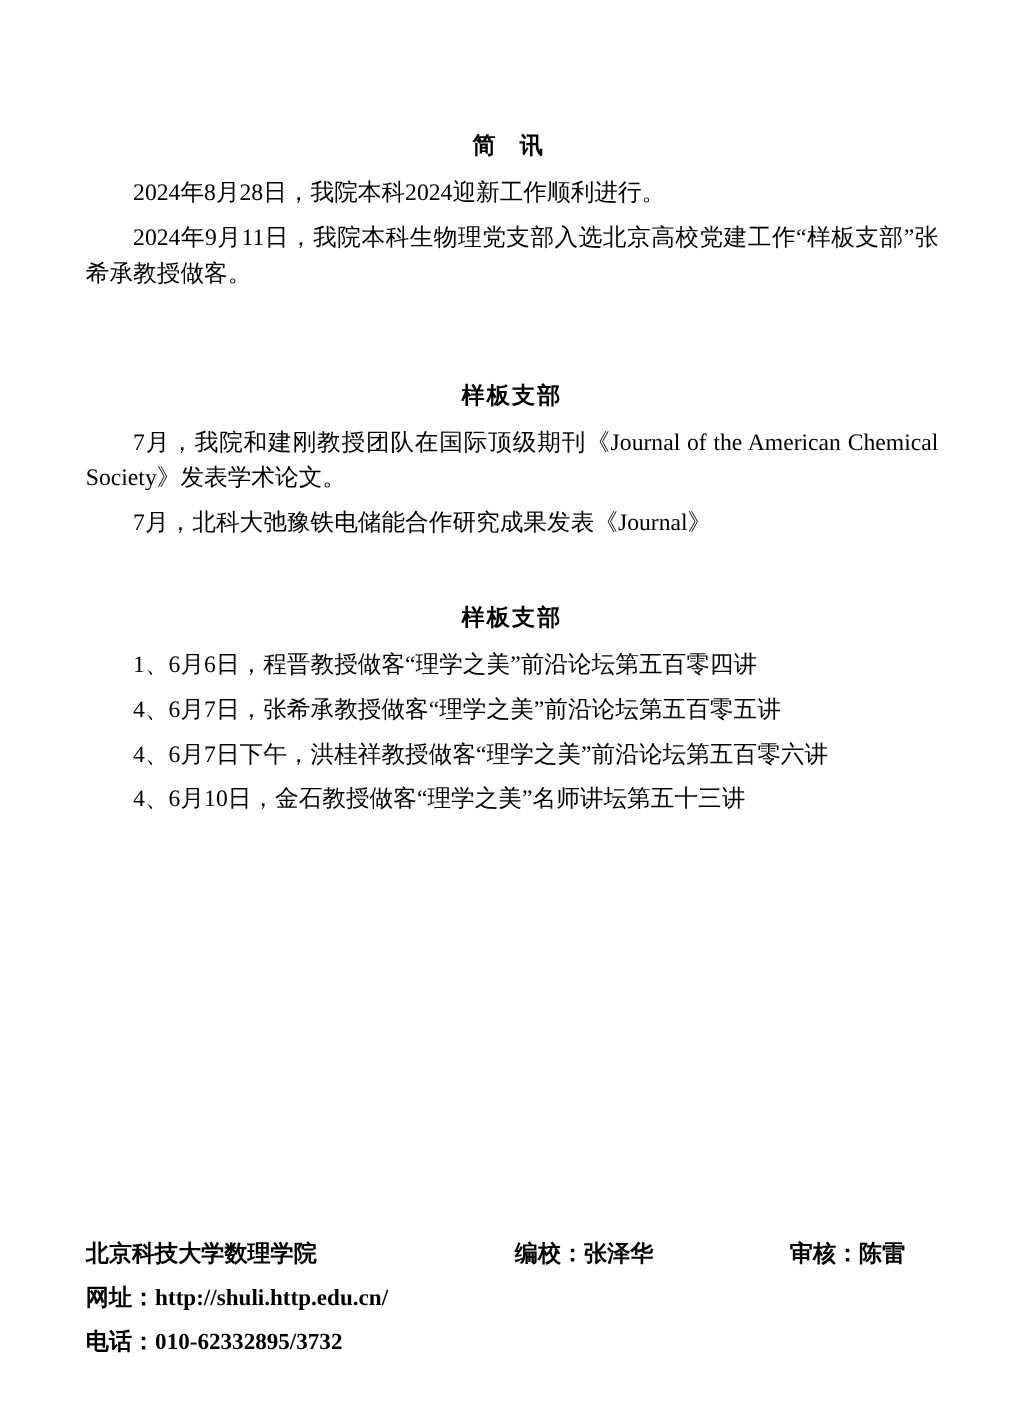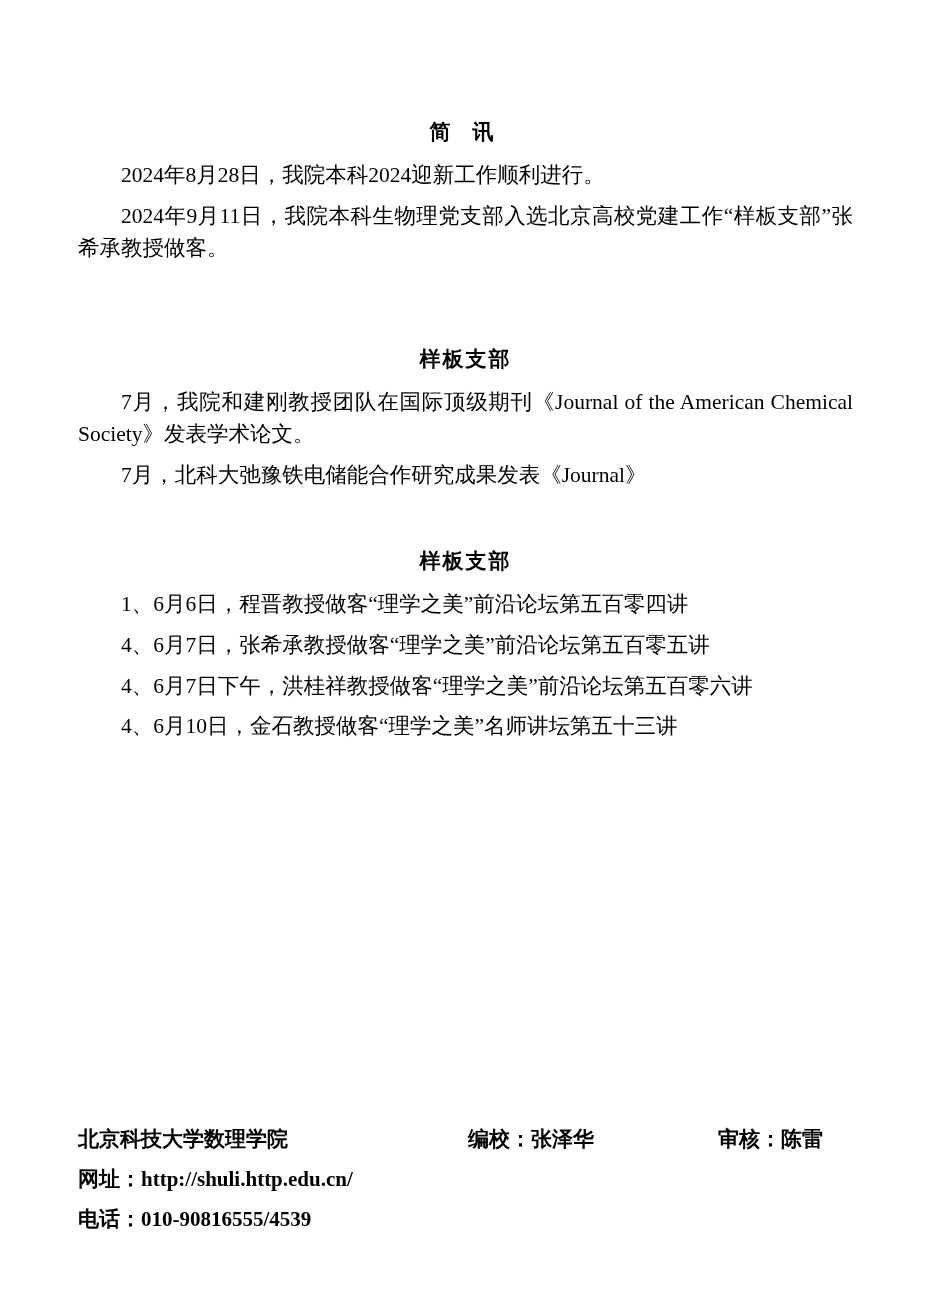--- a/index.html
+++ b/index.html
@@ -107,15 +107,15 @@
       <p class="para">4、6月10日，金石教授做客“理学之美”名师讲坛第五十三讲</p>
     </div>
 
   </div>
 
   <div class="footer">
     <div class="footer-row">
       <span class="footer-col-1">北京科技大学数理学院</span><span class="footer-col-2">编校：张泽华</span><span class="footer-col-3">审核：陈雷</span>
     </div>
     <div class="footer-line">网址：http://shuli.http.edu.cn/</div>
-    <div class="footer-line">电话：010-90816555/4539</div>
+    <div class="footer-line">电话：010-62332895/3732</div>
   </div>
 </div>
 
 </body></html>

